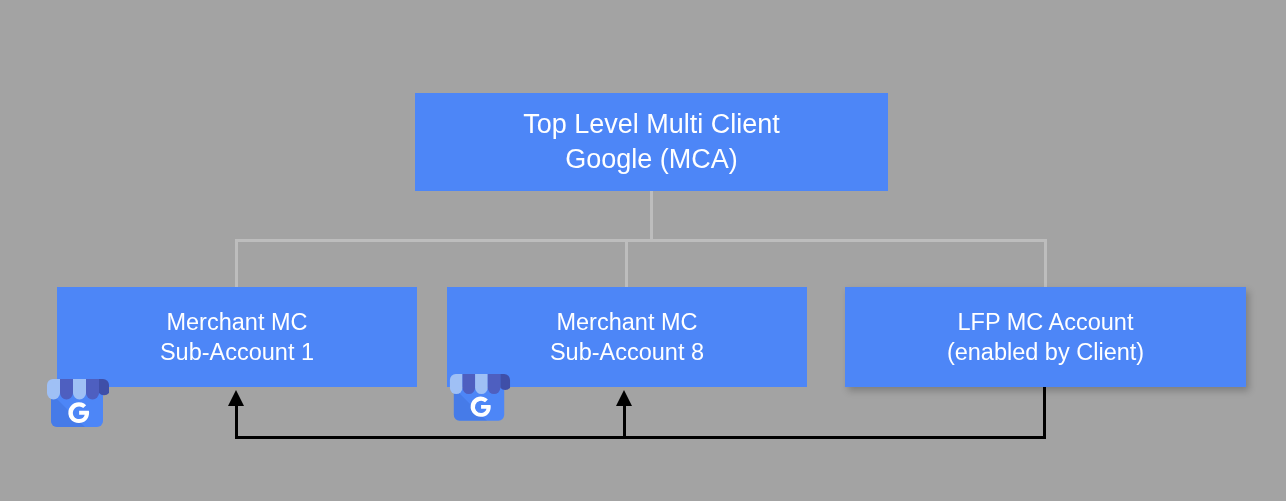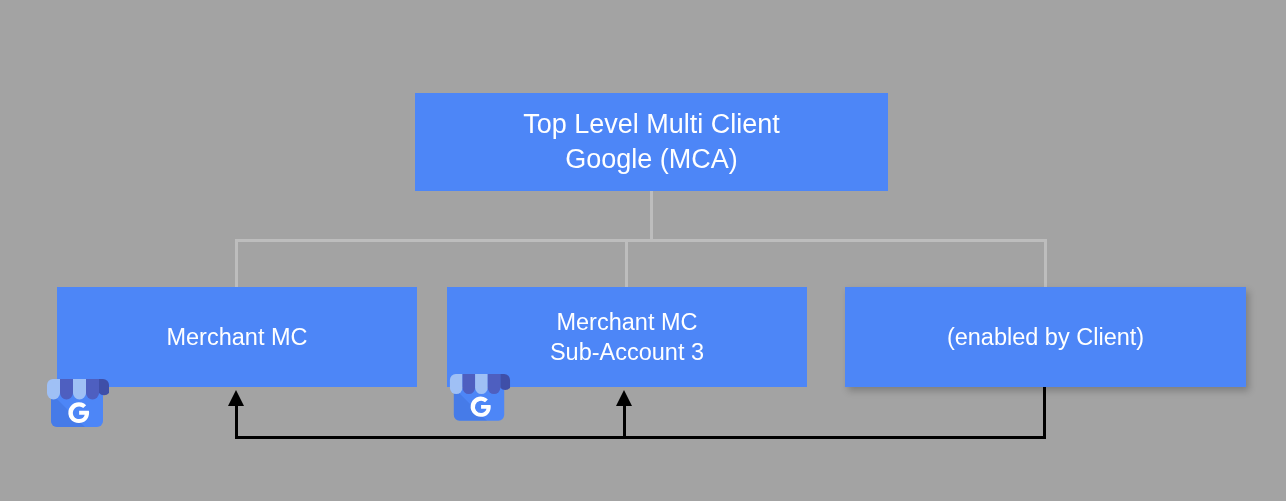--- a/index.html
+++ b/index.html
@@ -137,32 +137,34 @@
   <div class="node" id="node-top">
     <span class="lines">
       <span class="ln">Top Level Multi Client</span>
       <span class="ln">Google (MCA)</span>
     </span>
   </div>
 
   <div class="node" id="node-sub1">
     <span class="lines">
       <span class="ln">Merchant MC</span>
+      <span class="ln">Sub-Account 1</span>
     </span>
   </div>
 
   <div class="node" id="node-sub2">
     <span class="lines">
       <span class="ln">Merchant MC</span>
-      <span class="ln">Sub-Account 3</span>
+      <span class="ln">Sub-Account 8</span>
     </span>
   </div>
 
   <div class="node" id="node-lfp">
     <span class="lines">
+      <span class="ln">LFP MC Account</span>
       <span class="ln">(enabled by Client)</span>
     </span>
   </div>
 
   <div class="gbp-icon" id="gbp-icon-1">
     <svg viewBox="0 0 66 64" xmlns="http://www.w3.org/2000/svg">
       <defs>
         <clipPath id="body-clip-1">
           <path d="M7 26 h52 a0 0 0 0 1 0 0 v28 a6 6 0 0 1 -6 6 h-40 a6 6 0 0 1 -6 -6 z"></path>
         </clipPath>

